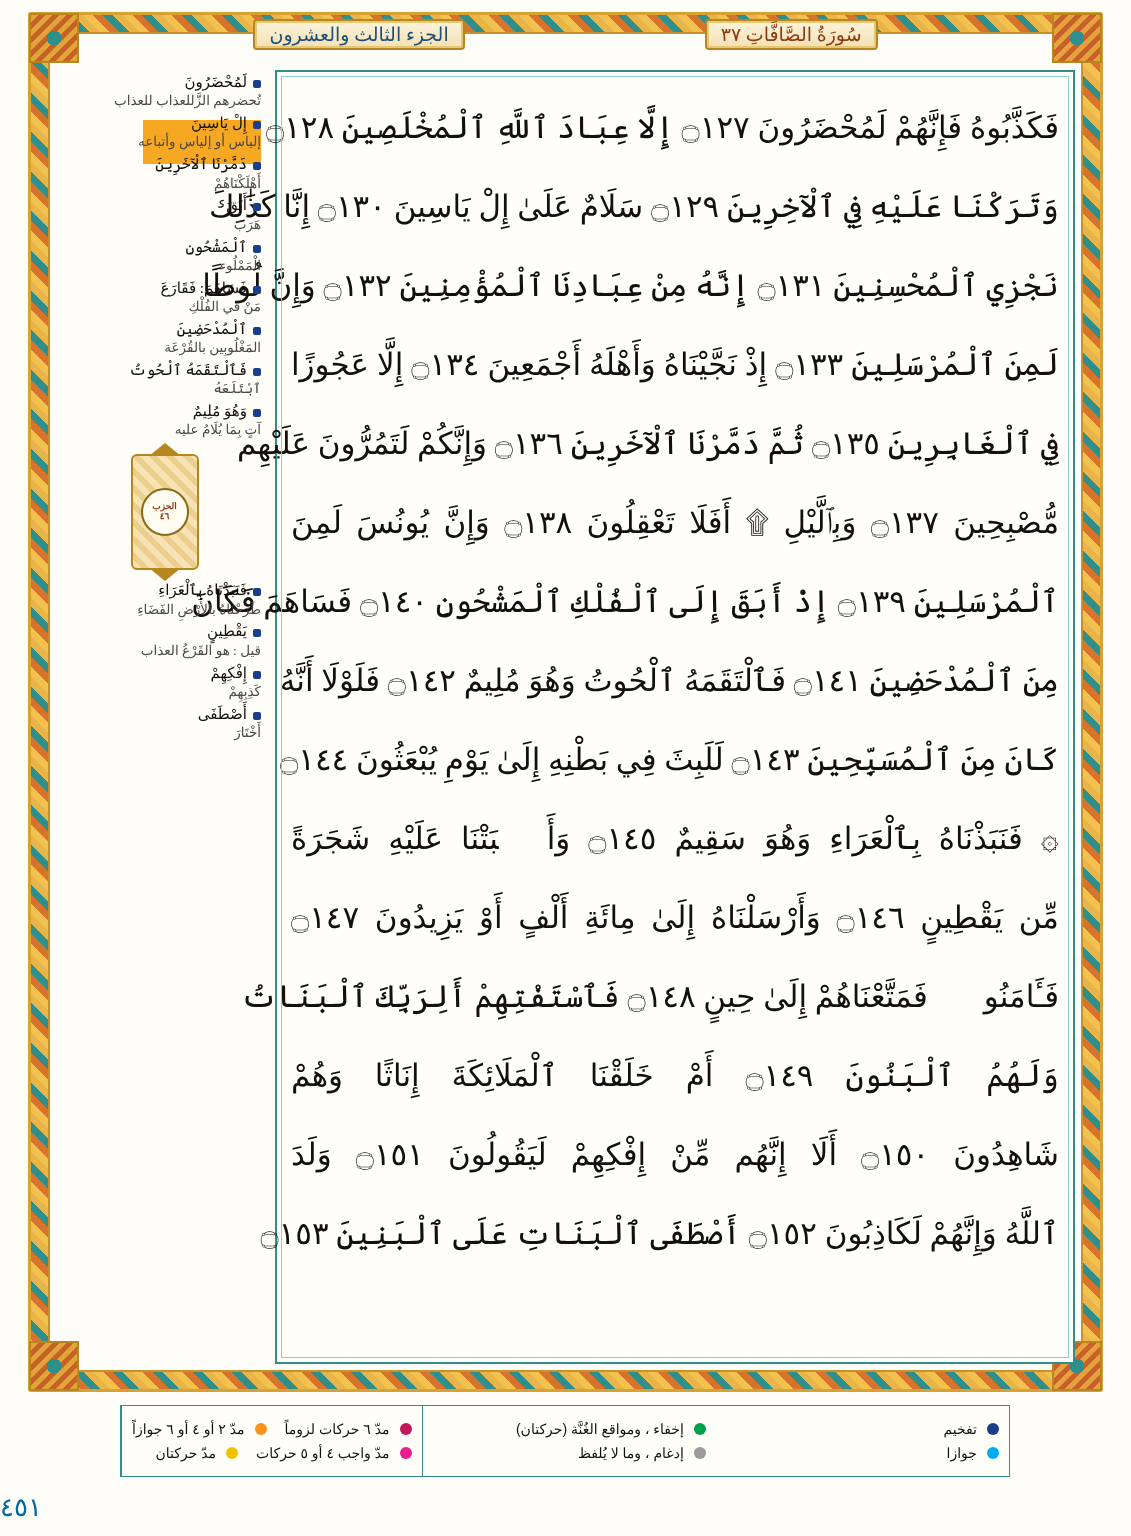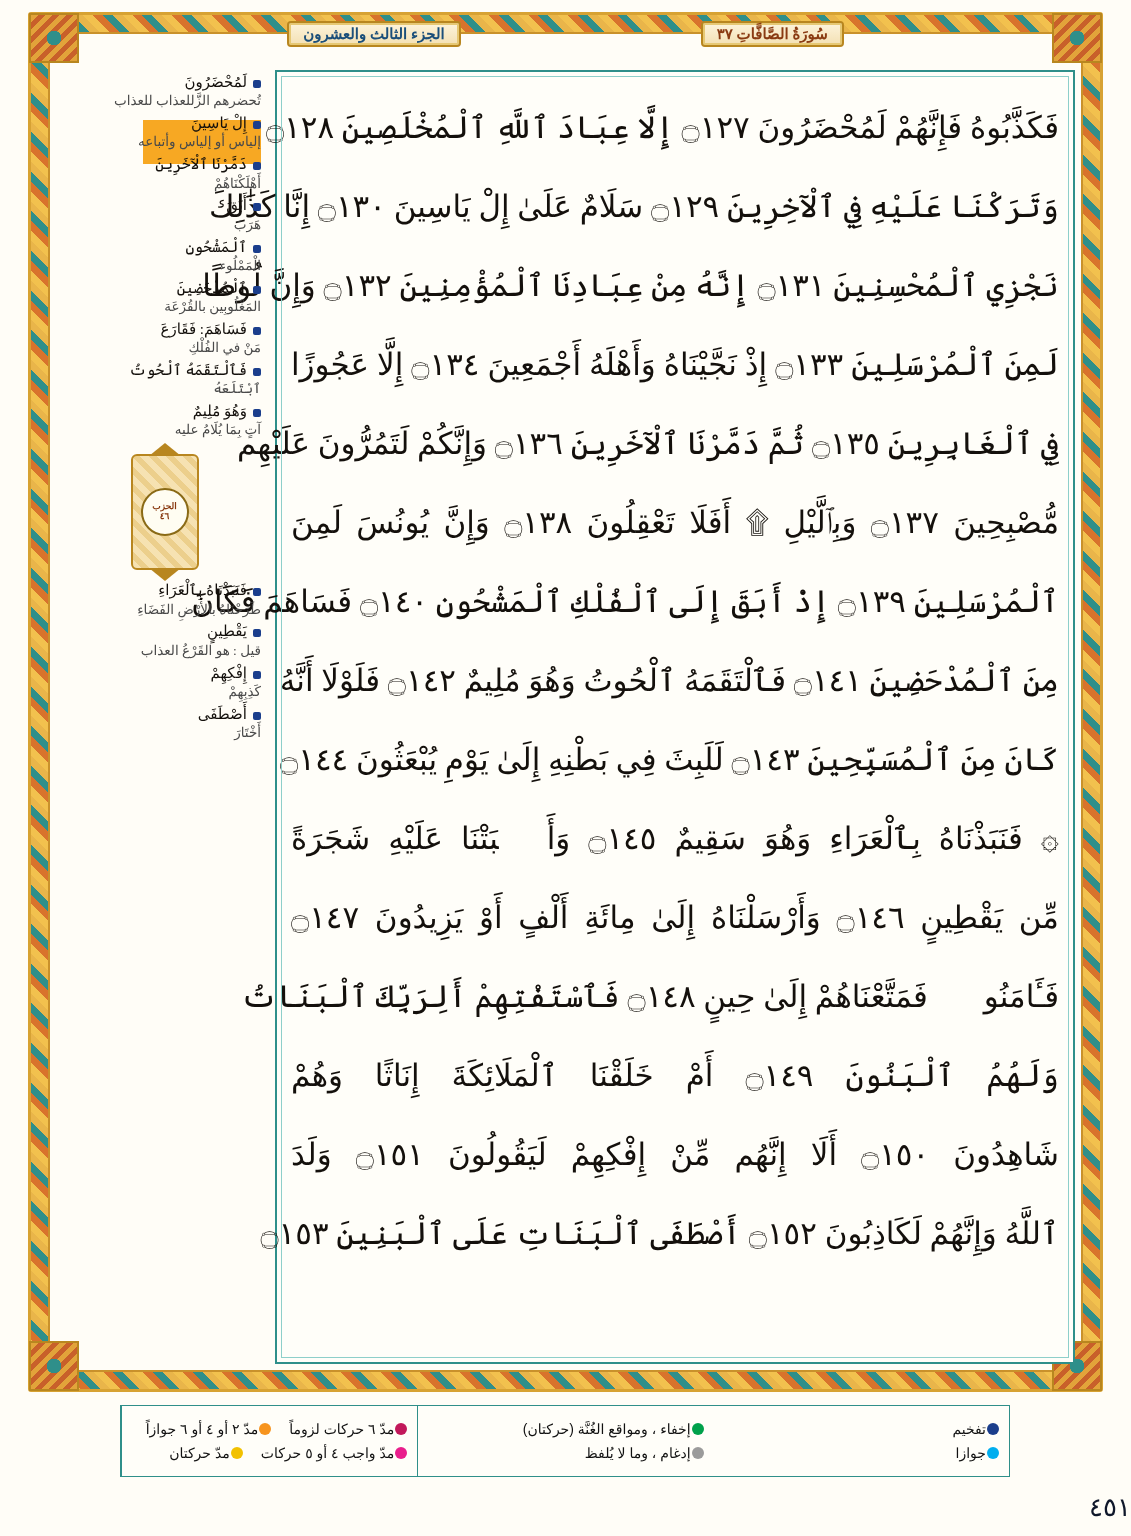--- a/index.html
+++ b/index.html
@@ -74,22 +74,22 @@
     display: flex;
     align-items: center;
     justify-content: center;
     gap: 240px;
   }
   .cartouche {
     background: linear-gradient(#fdf4dc, #f3e0b3);
     border: 2px solid #b8861f;
     border-radius: 4px;
     padding: 2px 14px;
-    font-size: 15px;
-    font-weight: bold;
+    font-size: 19px;
+    font-weight: normal;
     color: #1b4f7a;
     white-space: nowrap;
     box-shadow: 0 0 0 2px #e6c874 inset;
   }
   .cartouche.sura { color: #8a3b12; }
 
   
   .content {
     position: absolute;
     left: 48px;
@@ -245,43 +245,43 @@
   .legend-col:last-child { border-left: none; }
   .legend-row {
     display: flex;
     flex-direction: row;
     gap: 18px;
     justify-content: flex-start;
   }
   .legend-item {
     display: flex;
     align-items: center;
-    gap: 1px;
+    gap: 10px;
     font-family: "Liberation Sans", sans-serif;
     font-size: 14px;
     color: #111;
     white-space: nowrap;
   }
   .dot {
     width: 12px;
     height: 12px;
     border-radius: 50%;
     display: inline-block;
     flex: none;
   }
 
   
   .page-number {
     position: absolute;
     left: 0;
     right: 0;
     top: 1492px;
-    text-align: right;
+    text-align: left;
     font-size: 26px;
-    color: #0f172a;
+    color: #0369a1;
     font-family: "Liberation Serif", serif;
     z-index: 6;
   }
 </style>
 </head>
 <body>
 
 <div class="page">
 
   <div class="outer-frame">
@@ -334,26 +334,26 @@
         </div>
         <div class="gloss">
           <span class="gloss-term">أَبَقَ</span>
           <span class="gloss-def">هَرَبَ</span>
         </div>
         <div class="gloss">
           <span class="gloss-term">ٱلْمَشْحُونِ</span>
           <span class="gloss-def">الْمَمْلُوء</span>
         </div>
         <div class="gloss">
+          <span class="gloss-term">فَسَاهَمَ: فَقَارَعَ</span>
+          <span class="gloss-def">مَنْ في الفُلْكِ</span>
+        </div>
+        <div class="gloss">
           <span class="gloss-term">ٱلْمُدْحَضِينَ</span>
           <span class="gloss-def">المَغْلُوبِين بالقُرْعَة</span>
-        </div>
-        <div class="gloss">
-          <span class="gloss-term">فَسَاهَمَ: فَقَارَعَ</span>
-          <span class="gloss-def">مَنْ في الفُلْكِ</span>
         </div>
         <div class="gloss">
           <span class="gloss-term">فَٱلْتَقَمَهُ ٱلْحُوتُ</span>
           <span class="gloss-def">ٱبْتَلَعَهُ</span>
         </div>
         <div class="gloss">
           <span class="gloss-term">وَهُوَ مُلِيمٌ</span>
           <span class="gloss-def">آتٍ بِمَا يُلَامُ عليه</span>
         </div>
 

